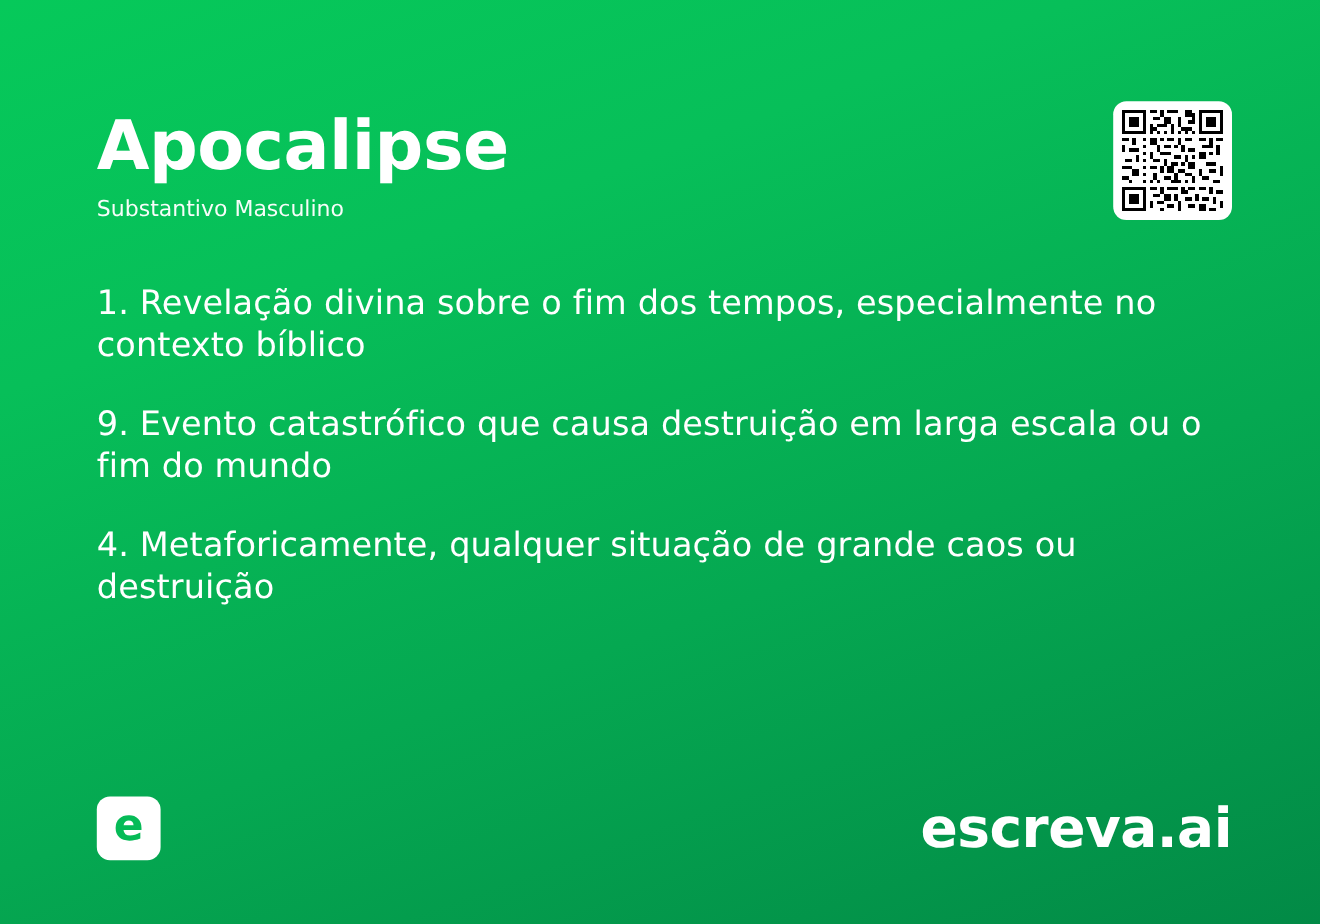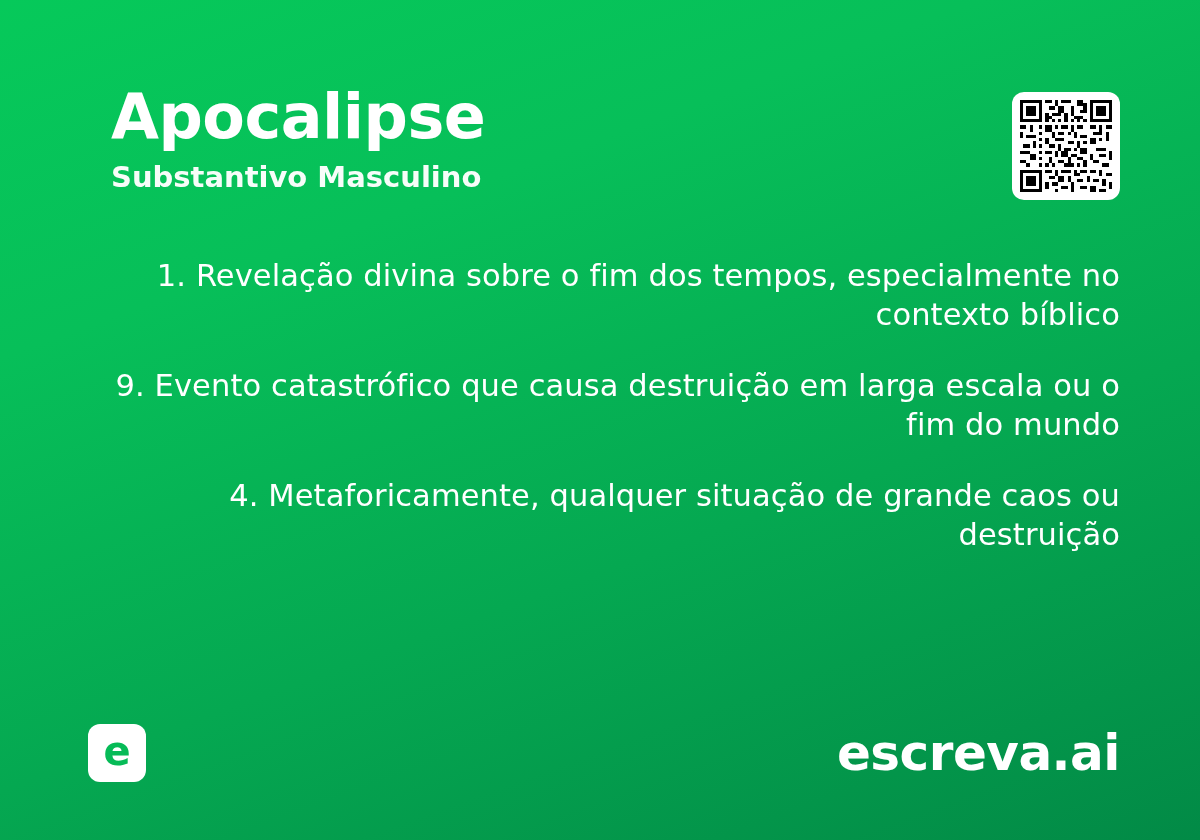--- a/index.html
+++ b/index.html
@@ -21,36 +21,35 @@
     position: absolute;
     left: 88px;
     right: 80px;
     top: 80px;
     bottom: 48px;
   }
 
   
   .header-row {
     display: flex;
-    align-items: center;
+    align-items: flex-end;
     justify-content: space-between;
-    margin-left: 23px;
   }
   .title-block { max-width: 820px; }
   .word-title {
     font-size: 62px;
     line-height: 1.0;
     font-weight: 800;
     letter-spacing: -0.5px;
     margin: 0 0 14px 0;
     color: #ffffff;
   }
   .word-class {
-    font-size: 29px;
-    font-weight: 700;
+    font-size: 20px;
+    font-weight: 400;
     line-height: 1.1;
     margin: 0;
     color: #ffffff;
     opacity: 0.97;
   }
 
   
   .qr-wrap {
     width: 108px;
     height: 108px;
@@ -68,21 +67,20 @@
     margin-top: 56px;
   }
   .definition {
     font-size: 30.5px;
     line-height: 1.28;
     font-weight: 400;
     margin: 0 0 32px 0;
     color: #ffffff;
     max-width: 1040px;
     letter-spacing: 0.1px;
-    text-align: right;
   }
   .definition:last-child { margin-bottom: 0; }
 
   
   .footer {
     position: absolute;
     left: 88px;
     right: 80px;
     bottom: 58px;
     display: flex;

